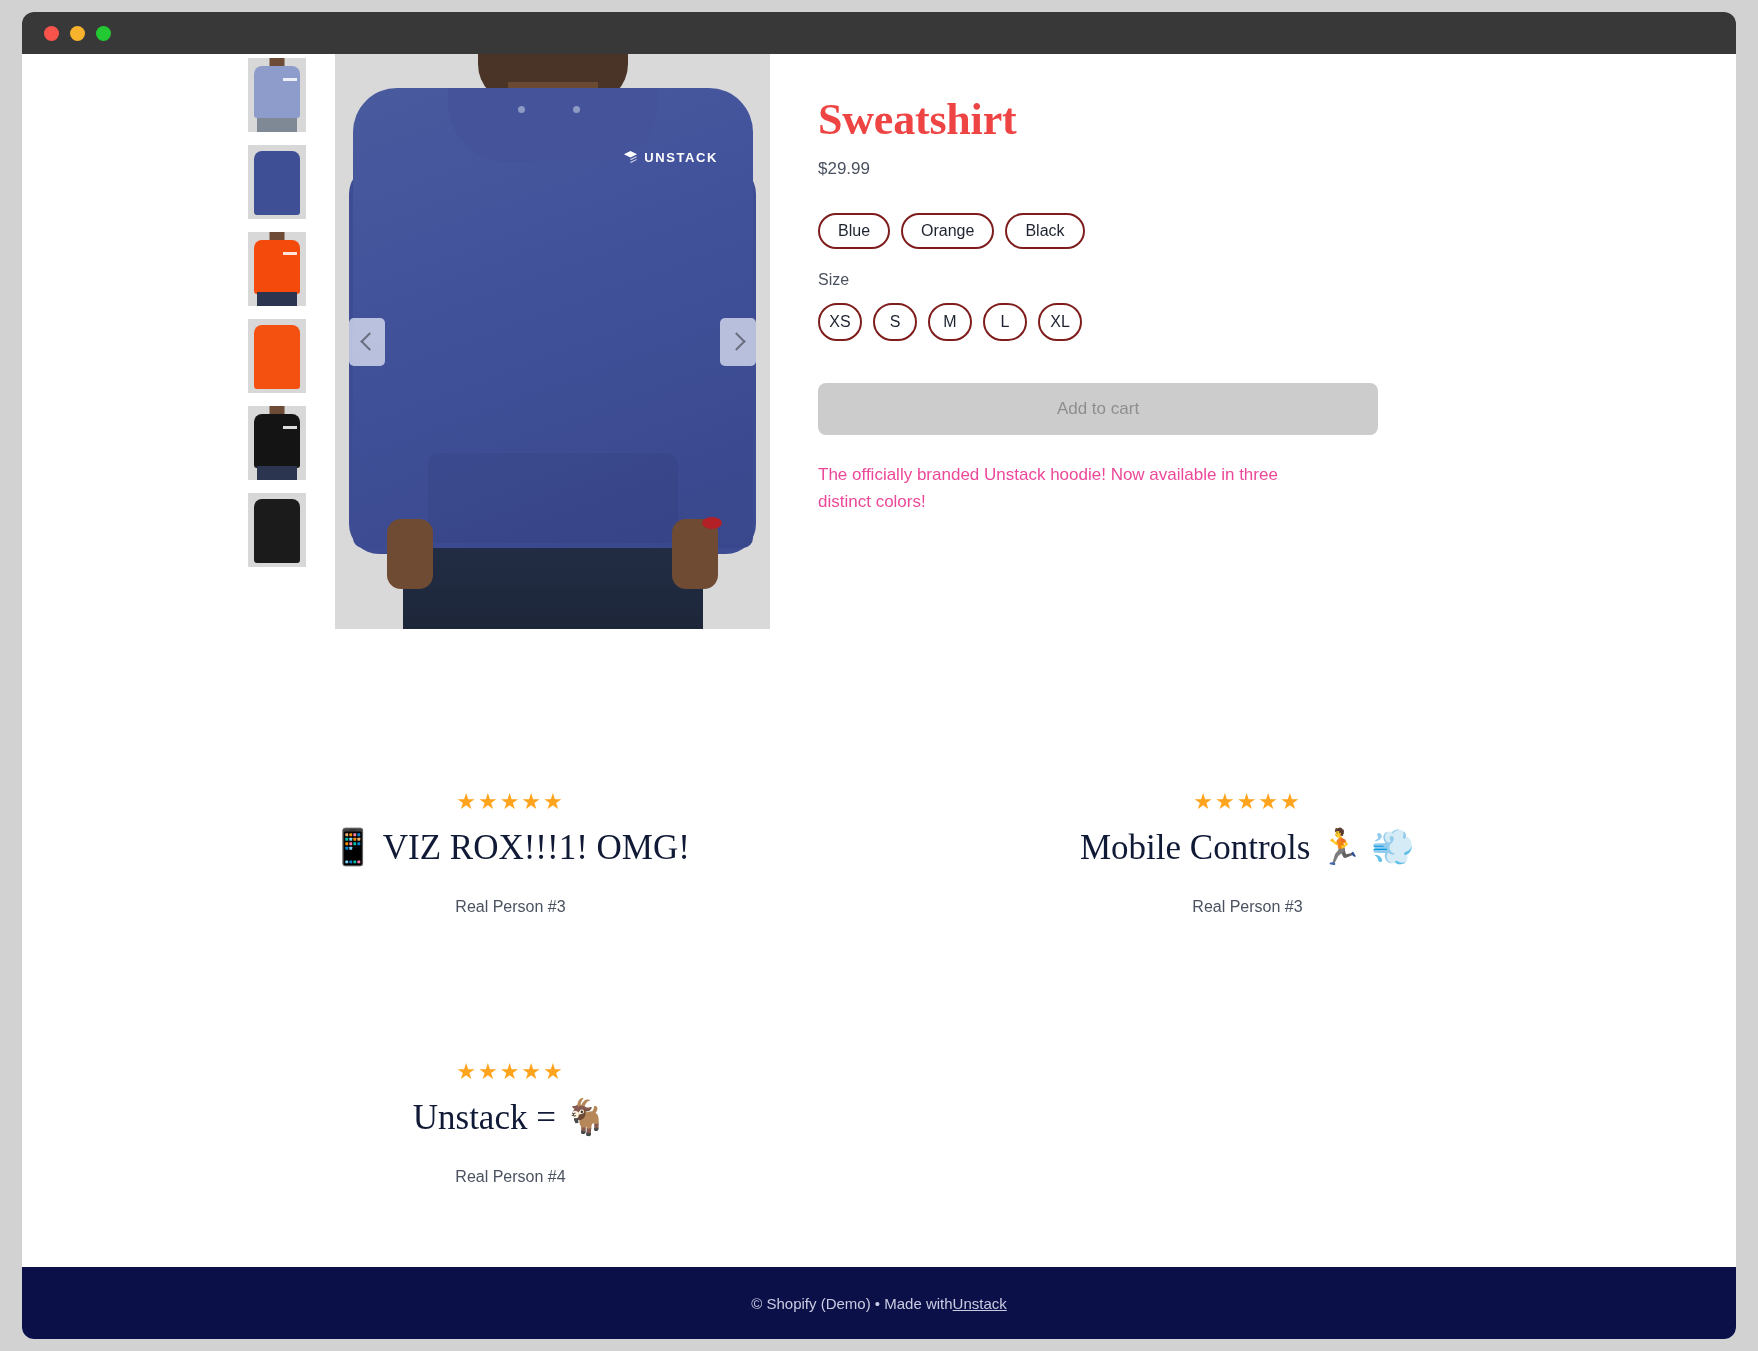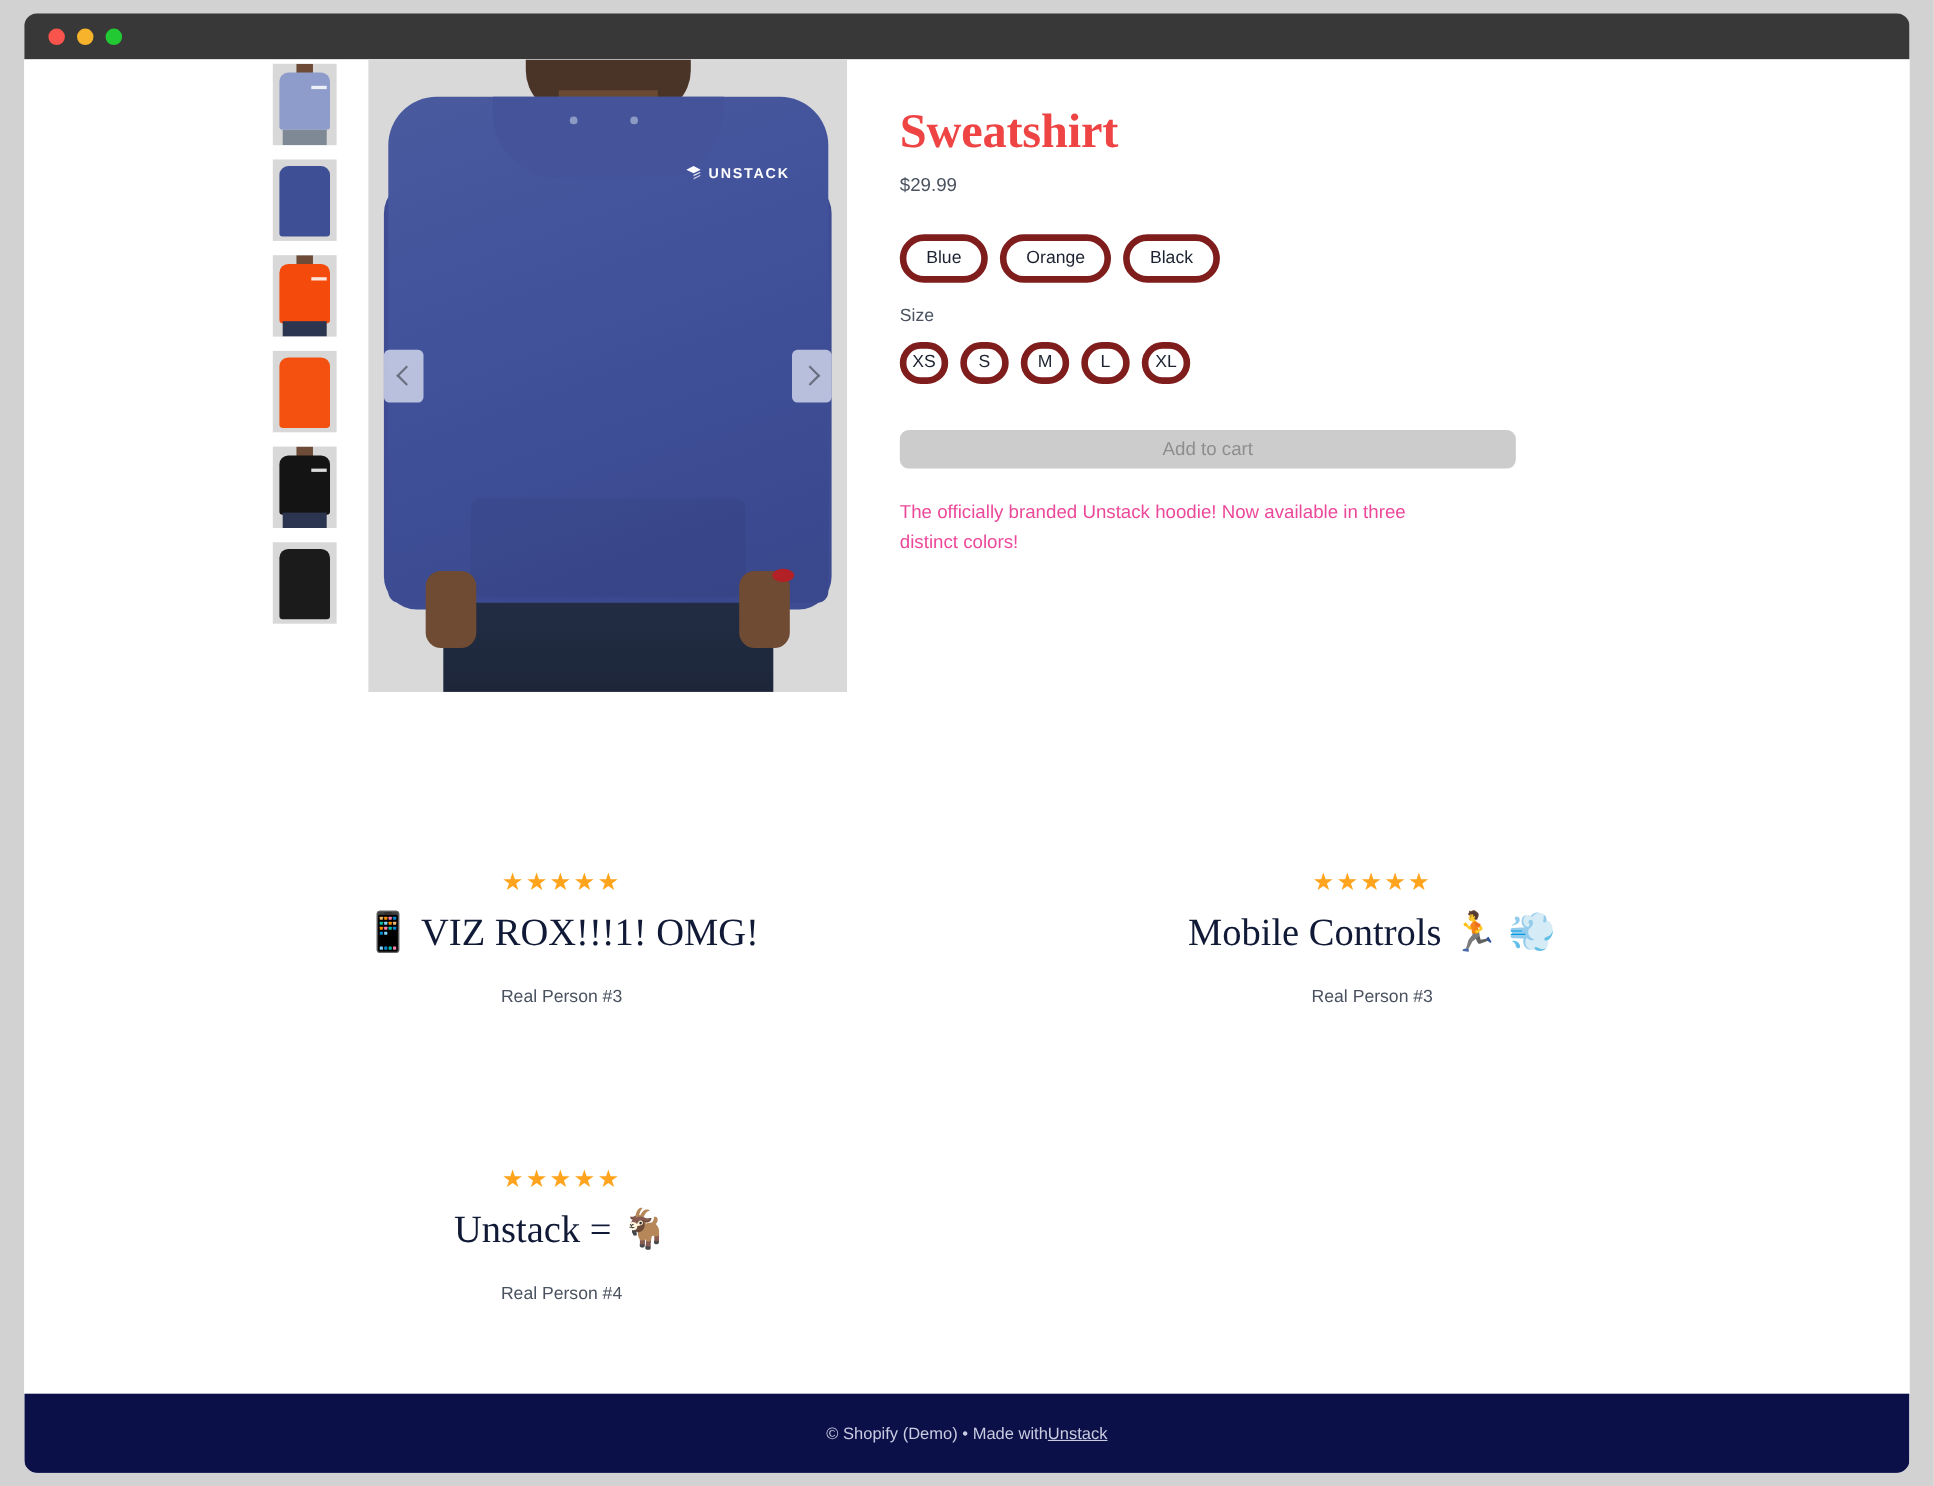--- a/index.html
+++ b/index.html
@@ -291,42 +291,42 @@
     font-size: 16px;
     color: #4a5260;
     margin-bottom: 14px;
   }
   .opt-row {
     display: flex;
     gap: 11px;
     margin-bottom: 22px;
   }
   .pill {
-    border: 6px solid #7f1d1d;
+    border: 2px solid #7f1d1d;
     background: #fff;
     color: #1d2330;
     border-radius: 999px;
     font-size: 16px;
     font-family: "Liberation Sans", sans-serif;
     padding: 8px 18px;
     cursor: pointer;
     line-height: 1;
   }
   .pill.size {
     width: 44px;
     height: 38px;
     padding: 0;
     display: flex;
     align-items: center;
     justify-content: center;
     border-radius: 999px;
   }
   .add-cart {
     width: 100%;
-    height: 35px;
+    height: 52px;
     margin-top: 20px;
     background: #cccccc;
     color: #8e8e8e;
     border: none;
     border-radius: 8px;
     font-size: 17px;
     font-family: "Liberation Sans", sans-serif;
     cursor: not-allowed;
   }
   .description {

